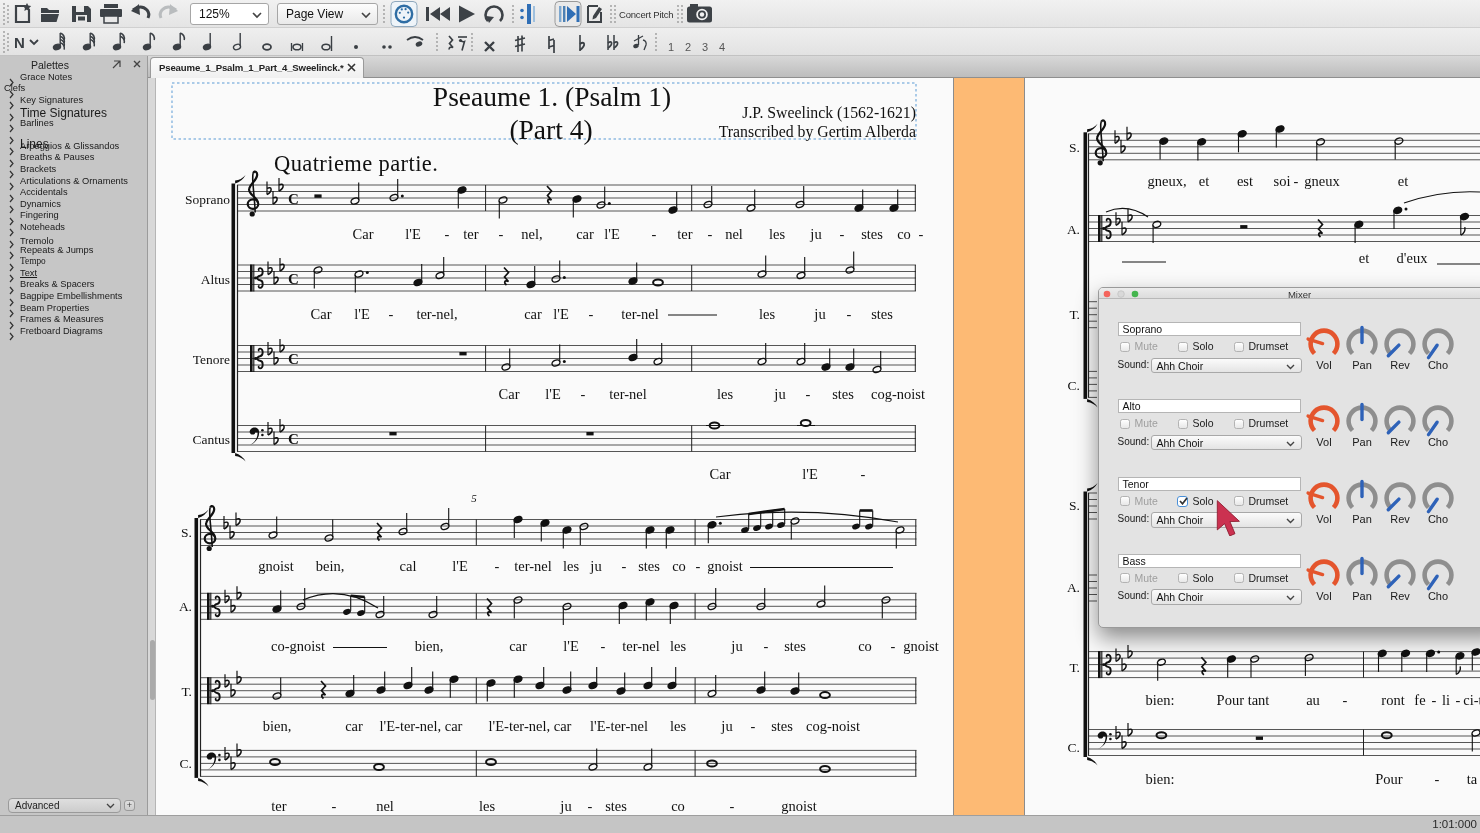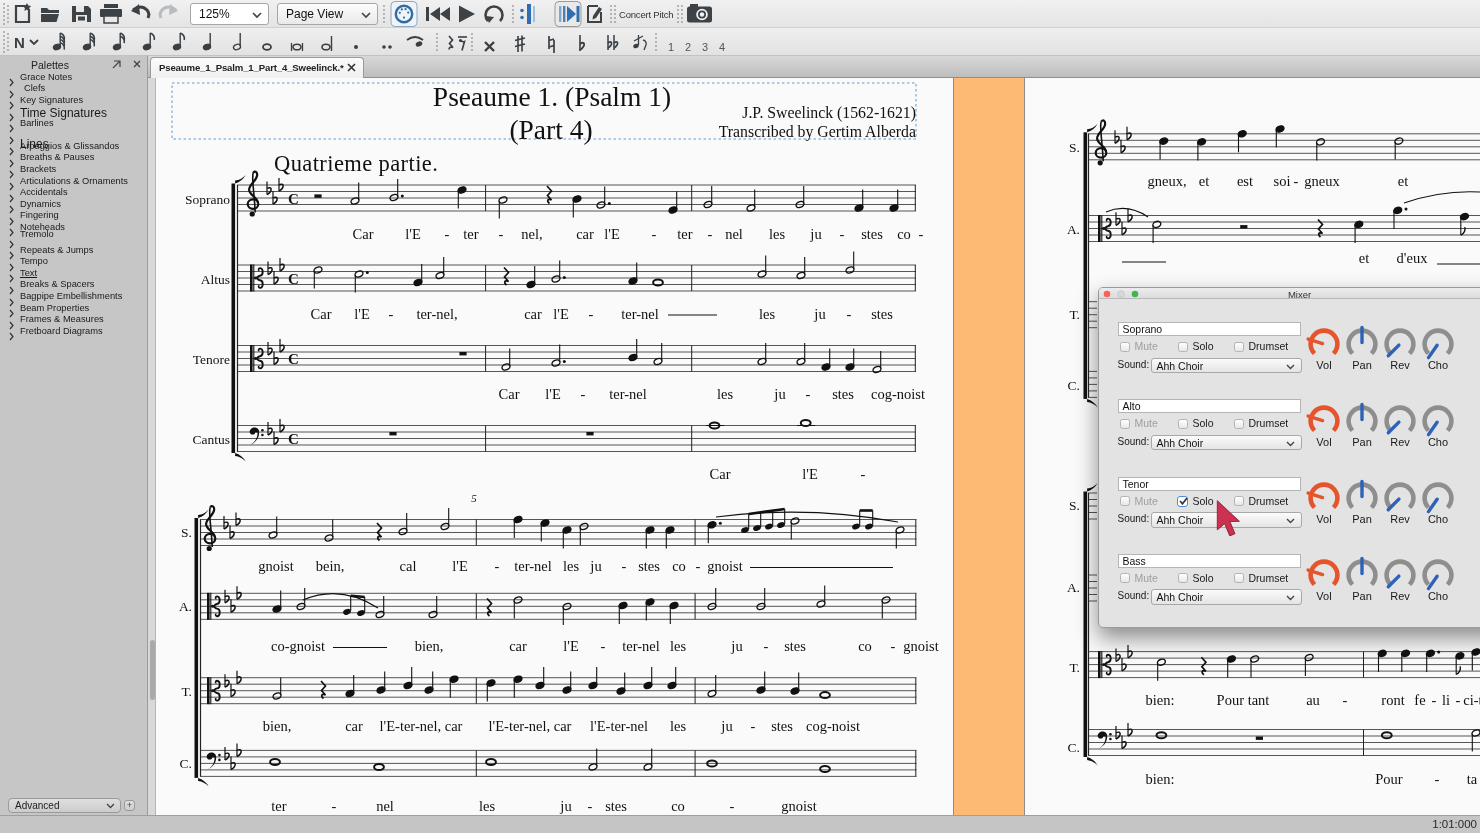--- a/index.html
+++ b/index.html
@@ -594,21 +594,21 @@
       <path d="M1,8 l7,-7 m-6,0 h6 v6" stroke="#444" stroke-width="1.2" fill="none"></path>
       <path d="M22,1 l6,6 m0,-6 l-6,6" stroke="#444" stroke-width="1.4" fill="none"></path>
     </svg>
 <div class="abs" style="left:9px;top:17.0px;width:4px;height:9px;"><svg width="5" height="9">
         <path d="M1,1 l3,3.5 -3,3.5" stroke="#333" stroke-width="1.2" fill="none"></path>
       </svg></div>
 <div class="abs" style="left:20px;top:15.5px;font-size:9.3px;color:#1a1a1a;white-space:nowrap;">Grace Notes</div>
 <div class="abs" style="left:9px;top:28.6px;width:4px;height:9px;"><svg width="5" height="9">
         <path d="M1,1 l3,3.5 -3,3.5" stroke="#333" stroke-width="1.2" fill="none"></path>
       </svg></div>
-<div class="abs" style="left:24px;top:27.1px;font-size:9.3px;color:#1a1a1a;white-space:nowrap;">Clefs</div>
+<div class="abs" style="left:4px;top:27.1px;font-size:9.3px;color:#1a1a1a;white-space:nowrap;">Clefs</div>
 <div class="abs" style="left:9px;top:40.1px;width:4px;height:9px;"><svg width="5" height="9">
         <path d="M1,1 l3,3.5 -3,3.5" stroke="#333" stroke-width="1.2" fill="none"></path>
       </svg></div>
 <div class="abs" style="left:20px;top:38.6px;font-size:9.3px;color:#1a1a1a;white-space:nowrap;">Key Signatures</div>
 <div class="abs" style="left:9px;top:51.7px;width:4px;height:9px;"><svg width="5" height="9">
         <path d="M1,1 l3,3.5 -3,3.5" stroke="#333" stroke-width="1.2" fill="none"></path>
       </svg></div>
 <div class="abs" style="left:20px;top:50.2px;font-size:12px;color:#1a1a1a;white-space:nowrap;">Time Signatures</div>
 <div class="abs" style="left:9px;top:63.2px;width:4px;height:9px;"><svg width="5" height="9">
         <path d="M1,1 l3,3.5 -3,3.5" stroke="#333" stroke-width="1.2" fill="none"></path>
@@ -646,29 +646,29 @@
         <path d="M1,1 l3,3.5 -3,3.5" stroke="#333" stroke-width="1.2" fill="none"></path>
       </svg></div>
 <div class="abs" style="left:20px;top:154.1px;font-size:9.3px;color:#1a1a1a;white-space:nowrap;">Fingering</div>
 <div class="abs" style="left:9px;top:167.2px;width:4px;height:9px;"><svg width="5" height="9">
         <path d="M1,1 l3,3.5 -3,3.5" stroke="#333" stroke-width="1.2" fill="none"></path>
       </svg></div>
 <div class="abs" style="left:20px;top:165.7px;font-size:9.3px;color:#1a1a1a;white-space:nowrap;">Noteheads</div>
 <div class="abs" style="left:9px;top:178.7px;width:4px;height:9px;"><svg width="5" height="9">
         <path d="M1,1 l3,3.5 -3,3.5" stroke="#333" stroke-width="1.2" fill="none"></path>
       </svg></div>
-<div class="abs" style="left:20px;top:173px;font-size:9.3px;color:#1a1a1a;white-space:nowrap;">Tremolo</div>
+<div class="abs" style="left:20px;top:180px;font-size:9.3px;color:#1a1a1a;white-space:nowrap;">Tremolo</div>
 <div class="abs" style="left:9px;top:190.2px;width:4px;height:9px;"><svg width="5" height="9">
         <path d="M1,1 l3,3.5 -3,3.5" stroke="#333" stroke-width="1.2" fill="none"></path>
       </svg></div>
 <div class="abs" style="left:20px;top:188.8px;font-size:9.3px;color:#1a1a1a;white-space:nowrap;">Repeats &amp; Jumps</div>
 <div class="abs" style="left:9px;top:201.8px;width:4px;height:9px;"><svg width="5" height="9">
         <path d="M1,1 l3,3.5 -3,3.5" stroke="#333" stroke-width="1.2" fill="none"></path>
       </svg></div>
-<div class="abs" style="left:20px;top:200.3px;font-size:9.3px;color:#1a1a1a;white-space:nowrap;">Tempo</div>
+<div class="abs" style="left:20px;top:200.3px;font-size:9.3px;color:#1a1a1a;white-space:nowrap;font-family:Liberation Serif, serif;">Tempo</div>
 <div class="abs" style="left:9px;top:213.4px;width:4px;height:9px;"><svg width="5" height="9">
         <path d="M1,1 l3,3.5 -3,3.5" stroke="#333" stroke-width="1.2" fill="none"></path>
       </svg></div>
 <div class="abs" style="left:20px;top:211.9px;font-size:9.3px;color:#1a1a1a;white-space:nowrap;text-decoration:underline;">Text</div>
 <div class="abs" style="left:9px;top:224.9px;width:4px;height:9px;"><svg width="5" height="9">
         <path d="M1,1 l3,3.5 -3,3.5" stroke="#333" stroke-width="1.2" fill="none"></path>
       </svg></div>
 <div class="abs" style="left:20px;top:223.4px;font-size:9.3px;color:#1a1a1a;white-space:nowrap;">Breaks &amp; Spacers</div>
 <div class="abs" style="left:9px;top:236.5px;width:4px;height:9px;"><svg width="5" height="9">
         <path d="M1,1 l3,3.5 -3,3.5" stroke="#333" stroke-width="1.2" fill="none"></path>

